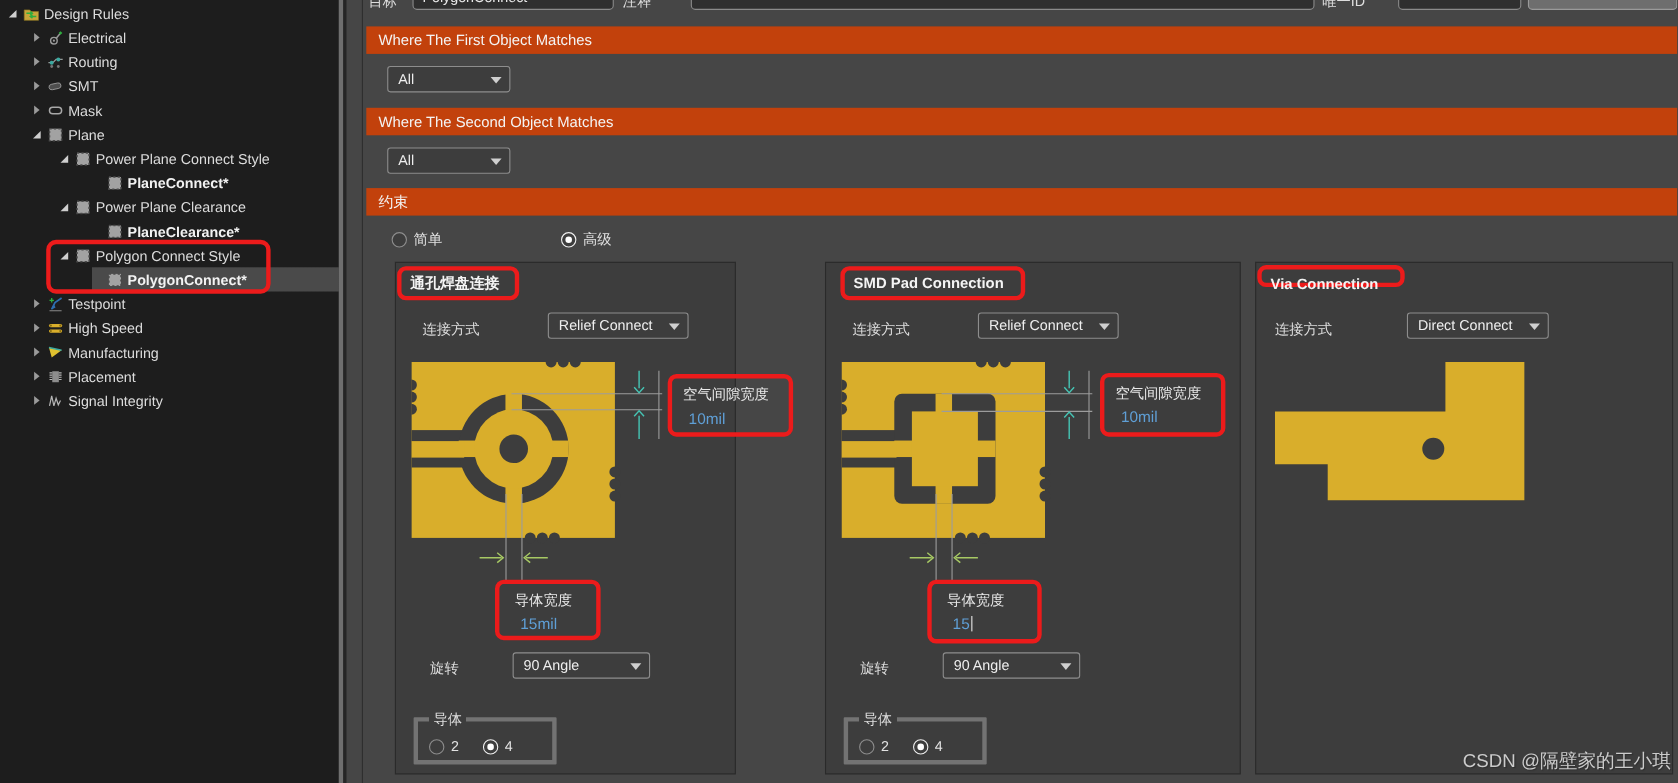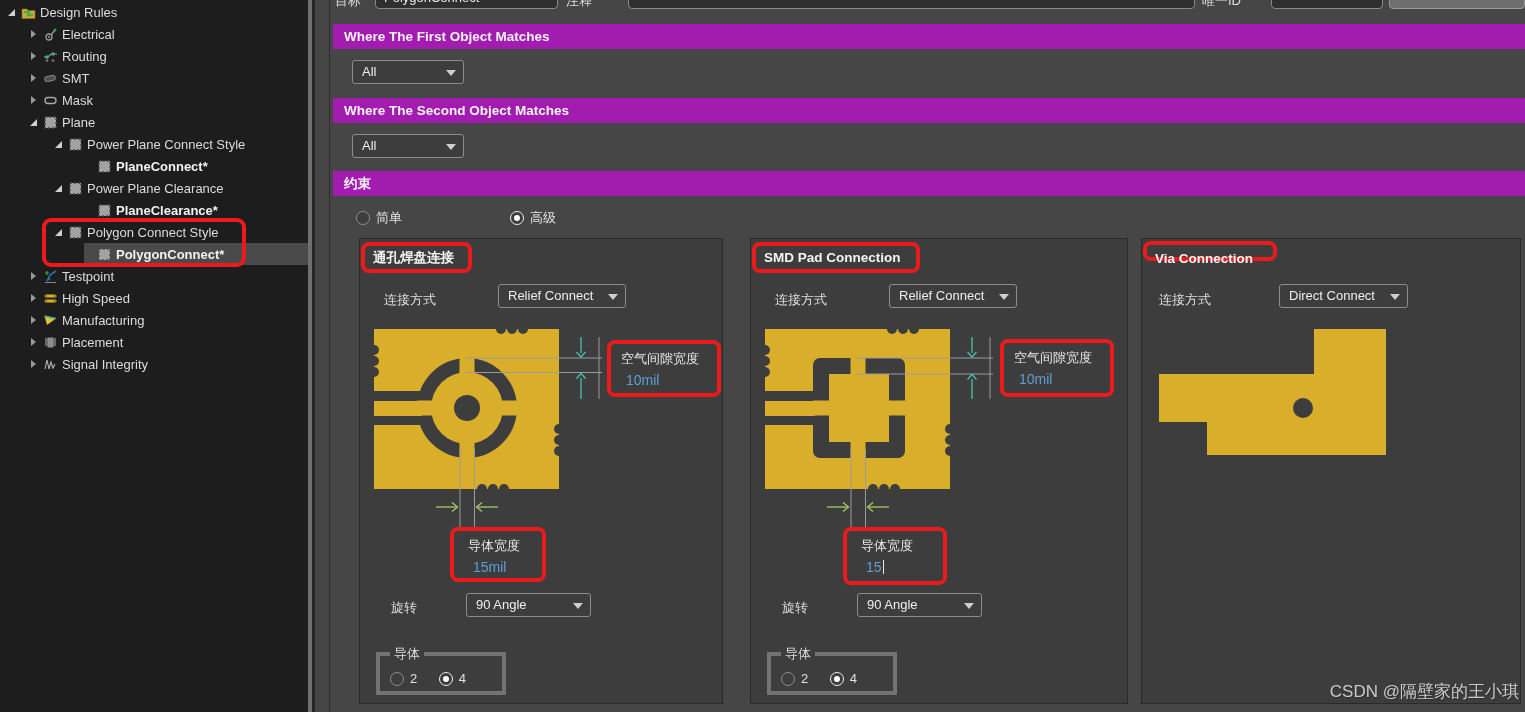--- a/index.html
+++ b/index.html
@@ -42,40 +42,40 @@
   .vline { position:absolute; left:14px; top:0; width:1px; height:712px; background:#2e2e2e; }
 
   
   .toplabel { position:absolute; top:-8px; color:#dedede; font-size:13px; }
   .topinput { position:absolute; top:-13px; height:22px; background:#2f2f2f;
     border:1px solid #8a8a8a; border-radius:4px; color:#e8e8e8; font-size:13px;
     padding:2px 8px; }
   .topbutton { position:absolute; top:-13px; height:22px; background:#6e6e6e;
     border:1px solid #9a9a9a; border-radius:4px; color:#1c1c1c; font-size:13px; }
 
-  .band { position:absolute; left:18px; width:1192px; height:25px; background:#a21caf;
-    color:#f4f4f4; font-weight:bold; font-size:13.5px; line-height:25px; padding-left:11px; }
+  .band { position:absolute; left:18px; width:1192px; height:25px; background:#c2410c;
+    color:#f4f4f4; font-weight:normal; font-size:13.5px; line-height:25px; padding-left:11px; }
 
   .dd { position:absolute; height:24px; background:#3d3d3d; border:1px solid #8d8d8d;
     border-radius:3px; color:#eeeeee; font-size:13px; line-height:22px; padding-left:9px;
     cursor:default; }
   .dd .chev { position:absolute; right:7px; top:9px; width:0; height:0;
     border-left:5px solid transparent; border-right:5px solid transparent;
     border-top:6px solid #cfcfcf; }
 
   .radio { display:inline-flex; align-items:center; gap:6px; color:#e2e2e2; font-size:13px; }
   .rdot { width:14px; height:14px; border-radius:50%; border:1px solid #8d8d8d;
     background:#3d3d3d; position:relative; flex:0 0 14px; }
   .radio.on .rdot { border-color:#f0f0f0; }
   .radio.on .rdot::after { content:""; position:absolute; left:3px; top:3px; width:6px;
     height:6px; border-radius:50%; background:#ffffff; }
 
   .panel { position:absolute; top:238px; height:466px; background:#3d3d3d;
     border:1px solid #2a2a2a; }
-  .p1 { left:44px;  width:364px; }
+  .p1 { left:44px;  width:310px; }
   .p2 { left:435px; width:378px; }
   .p3 { left:826px; width:380px; }
 
   .redbox { position:absolute; border:4px solid #ec1b1b; border-radius:8px; z-index:5; }
   .ptitle { color:#f4f4f4; font-weight:bold; font-size:13.5px; line-height:24px; padding-left:8px; }
 
   .plabel { position:absolute; color:#dedede; font-size:13px; }
   .bluev { color:#5f9fd6; font-size:14px; }
   .annlabel { color:#e8e8e8; font-size:13px; }
   .caret { display:inline-block; width:1px; height:14px; background:#e8e8e8;
@@ -368,21 +368,21 @@
           <span>2</span>
         </label>
         <label class="radio on">
           <span class="rdot"></span>
           <span>4</span>
         </label>
       </fieldset>
     </div>
 
     <div class="panel p2">
-      <div class="redbox" style="left:1px; top:3px; width:168px; height:31px;">
+      <div class="redbox" style="left:13px; top:3px; width:168px; height:31px;">
         <div class="ptitle">SMD Pad Connection</div>
       </div>
       <span class="plabel" style="left:24px; top:52px;">连接方式</span>
       <div class="dd" style="left:138px; top:45px; width:128px;">
         <span>Relief Connect</span>
         <span class="chev"></span>
       </div>
 
       <svg style="position:absolute; left:14px; top:90px;" width="230" height="200" viewBox="0 0 230 200">
         <rect x="0" y="0" width="185" height="160" fill="#d9ae2b"></rect>

